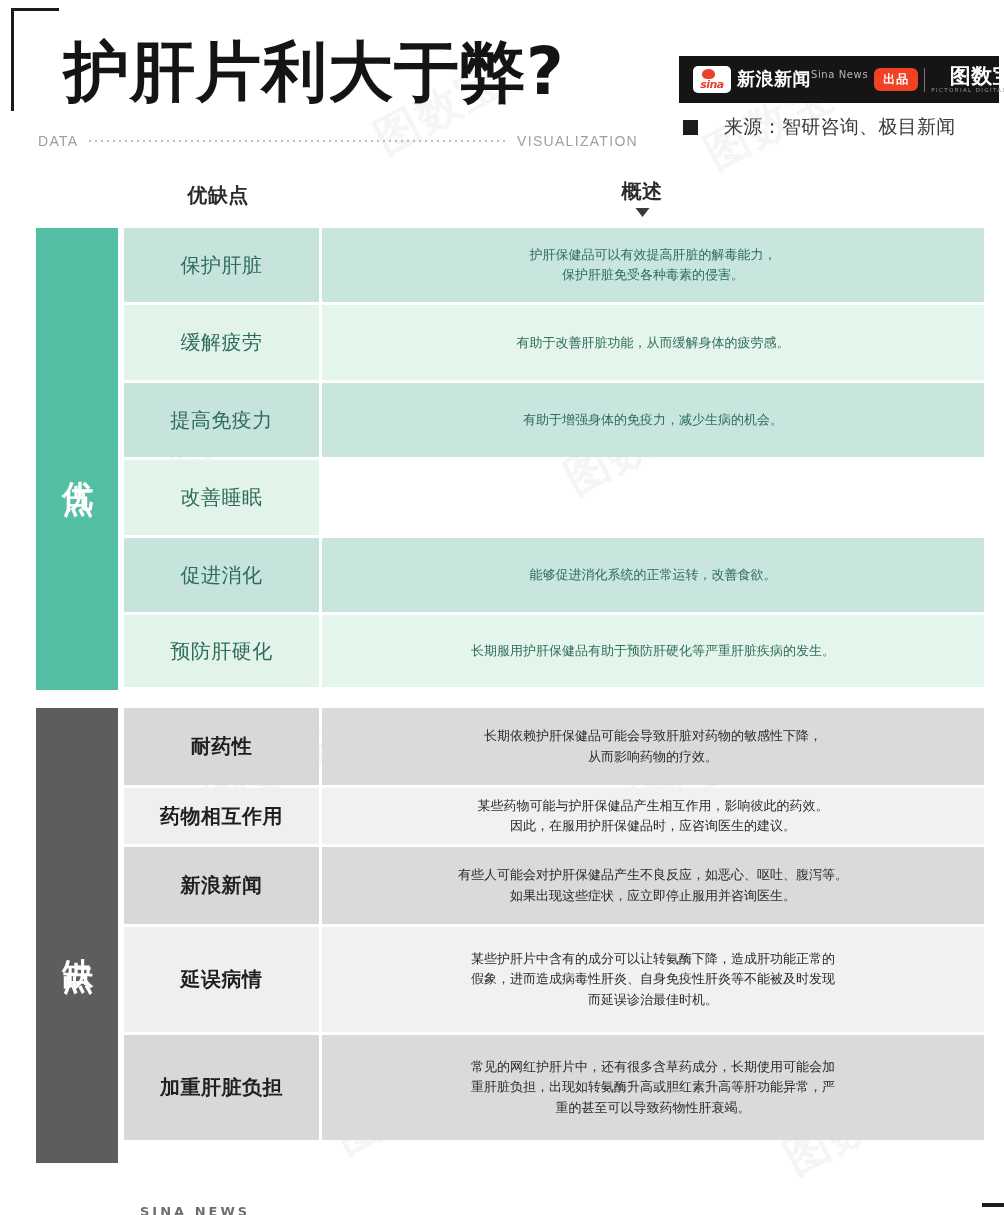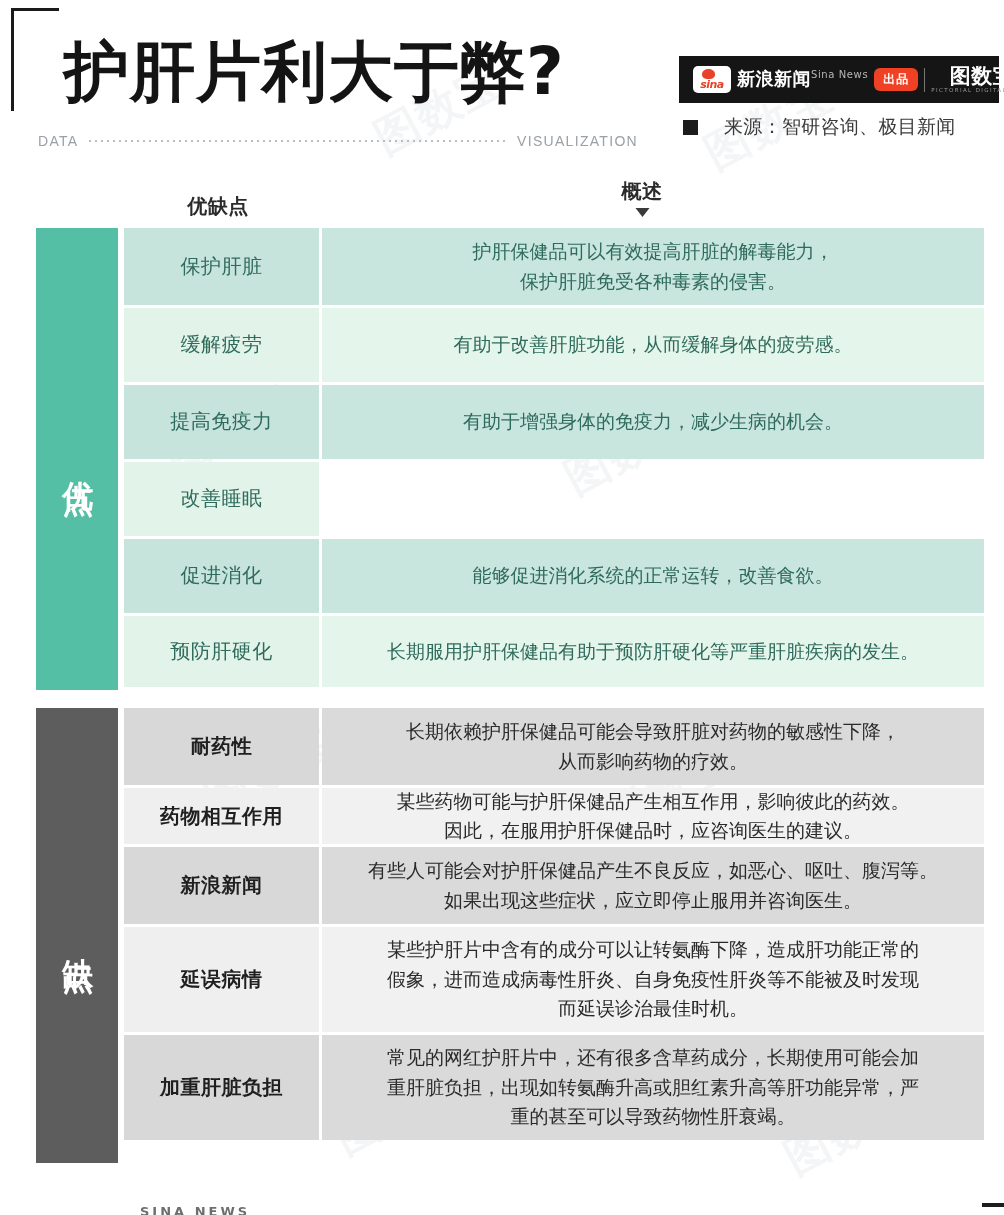--- a/index.html
+++ b/index.html
@@ -157,21 +157,21 @@
     align-items: center;
     gap: 3px;
   }
   .col-head .ch-label { font-size: 20px; font-weight: 700; color: #2b2b2b; letter-spacing: 0.5px; }
   .col-head .ch-arrow {
     width: 0; height: 0;
     border-left: 7px solid transparent;
     border-right: 7px solid transparent;
     border-top: 9px solid #3a3a3a;
   }
-  #col-head-traits { left: 218px; top: 193px; transform: translateX(-50%); gap: 32px; }
+  #col-head-traits { left: 218px; top: 182px; transform: translateX(-50%); gap: 32px; }
   #col-head-summary { left: 642px; top: 178px; transform: translateX(-50%); }
 
   
   #table-area { position: absolute; left: 0; top: 0; width: 1004px; height: 1215px; }
 
   .section { position: absolute; left: 36px; width: 948px; display: flex; }
   .side-label {
     width: 82px;
     flex-shrink: 0;
     display: flex;
@@ -200,21 +200,21 @@
     letter-spacing: 0.5px;
     text-align: center;
     padding: 4px 6px;
   }
   .row .summary {
     flex: 1;
     display: flex;
     align-items: center;
     justify-content: center;
     text-align: center;
-    font-size: 19px;
+    font-size: 13px;
     line-height: 1.55;
     padding: 10px 18px;
   }
 
   
   #pros-section { top: 228px; height: 462px; }
   #pros-section .row.alt-a .trait { background: #c6e3dc; }
   #pros-section .row.alt-a .summary { background: #c8e5de; }
   #pros-section .row.alt-b .trait { background: #e2f4e9; }
   #pros-section .row.alt-b .summary { background: #e4f5eb; }

